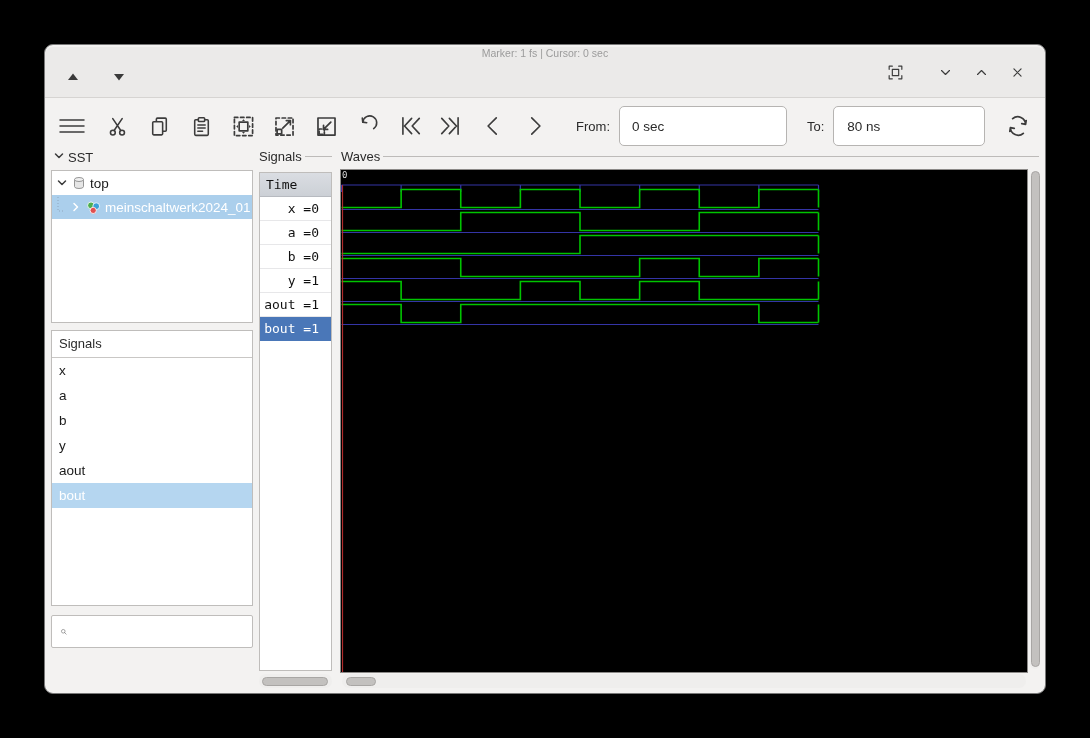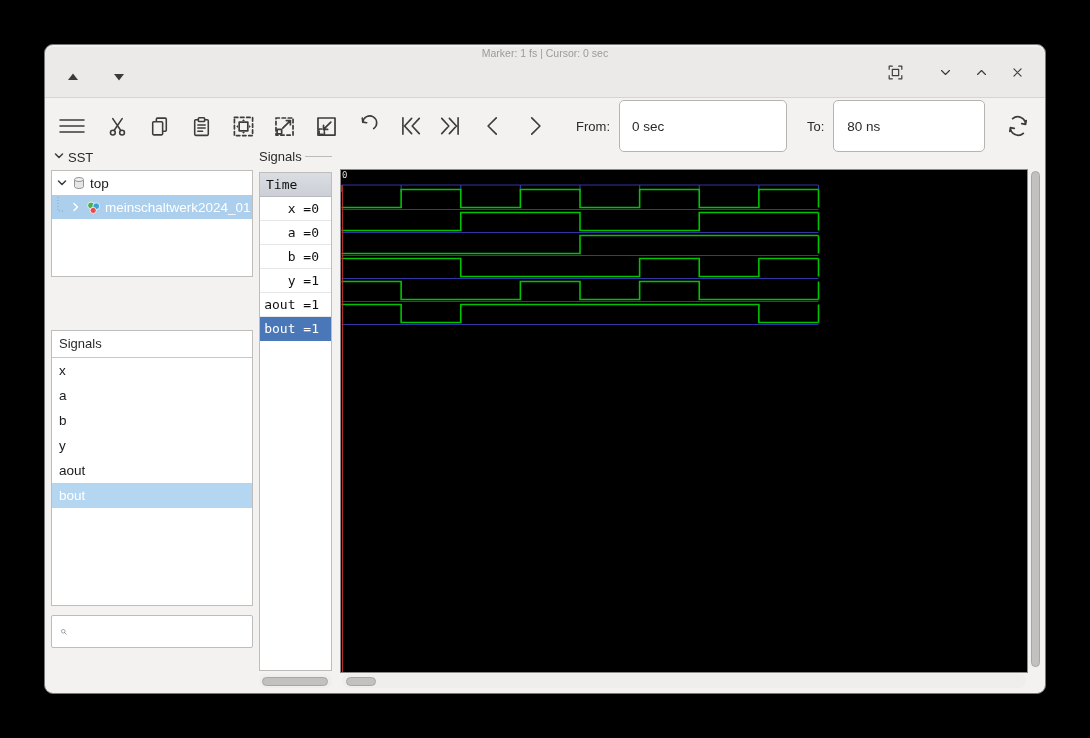--- a/index.html
+++ b/index.html
@@ -12,32 +12,32 @@
   .title{ text-align:center;font-size:13.5px;font-weight:bold;color:#2c2c2c;padding-top:9px;}
   .subtitle{text-align:center;font-size:10.5px;color:#9b9b9b;margin-top:2px;}
   .tb-left{position:absolute;left:16px;top:18px;display:flex;gap:22px;align-items:center;}
   .tb-right{position:absolute;right:16px;top:13px;display:flex;gap:12px;align-items:center;}
   .tbtn{width:24px;height:24px;display:flex;align-items:center;justify-content:center;cursor:default;}
   
   .toolbar{display:flex;align-items:center;height:56px;padding-left:12px;}
   .tool{width:30px;height:34px;margin-right:13px;display:flex;align-items:center;justify-content:center;}
   .tool.first{margin-right:17px;}
   .tb-label{font-size:13px;color:#2a2a2a;margin:0 9px 0 6px;padding-left:8px;}
-  .tb-input{height:52px;border:1px solid #b6b4b2;border-radius:5px;background:#fff;
+  .tb-input{height:40px;border:1px solid #b6b4b2;border-radius:5px;background:#fff;
             font-size:13.5px;color:#2a2a2a;padding:0 12px;box-sizing:border-box;
             font-family:"Liberation Sans",sans-serif;}
   .tb-input.from{width:168px;}
   .tb-input.to{width:152px;padding-left:13px;}
   .reload{margin-left:18px;}
   svg.icn{stroke:#3c3c3c;fill:none;stroke-width:1.5;stroke-linecap:round;stroke-linejoin:round;}
   
   .panel-box{position:absolute;background:#fff;border:1px solid #bfbdbb;box-sizing:border-box;}
   .sst-head{position:absolute;left:8px;top:105px;display:flex;gap:3px;
             font-size:13px;color:#2a2a2a;}
-  .tree{left:6px;top:125px;width:202px;height:107px;overflow:hidden;}
+  .tree{left:6px;top:125px;width:202px;height:153px;overflow:hidden;}
   .tree-row{height:24px;display:flex;align-items:center;gap:4px;padding-left:4px;
             font-size:13.5px;color:#1a1a1a;white-space:nowrap;}
   .tree-row.sel{background:#abcfec;color:#fff;overflow:hidden;}
   .siglist{left:6px;top:285px;width:202px;height:276px;overflow:hidden;}
   .siglist-head{height:26px;line-height:26px;padding-left:7px;font-size:13px;color:#2a2a2a;
                 border-bottom:1px solid #c9c7c5;background:#fff;}
   .sigitem{height:25px;line-height:25px;padding-left:7px;font-size:13.5px;color:#1a1a1a;}
   .sigitem.sel{background:#b5d6f0;color:#fff;}
   .search{left:6px;top:570px;width:202px;height:33px;display:flex;align-items:center;
           border-radius:2px;}
@@ -260,20 +260,24 @@
     <div class="vrow">a =0</div>
     <div class="vrow">b =0</div>
     <div class="vrow">y =1</div>
     <div class="vrow">aout =1</div>
     <div class="vrow sel">bout =1</div>
   </div>
   <div class="hscroll" style="left:214px;top:629px;width:73px;">
     <div class="hthumb" style="left:3px;width:66px;"></div>
   </div>
 
+  <div class="frame-head" style="left:296px;top:104px;width:698px;">
+    <span>Waves</span>
+    <span class="frame-line"></span>
+  </div>
   <div class="wave-canvas">
     <svg id="wave-svg" width="686" height="502" viewBox="0 0 686 502">
         <line x1="0.5" y1="15" x2="477.5" y2="15" stroke="#3434a6" stroke-width="1.2"></line>
         <line x1="0.5" y1="15" x2="0.5" y2="22" stroke="#3434a6" stroke-width="1.2"></line>
         <line x1="60.125" y1="15" x2="60.125" y2="22" stroke="#3434a6" stroke-width="1.2"></line>
         <line x1="119.75" y1="15" x2="119.75" y2="22" stroke="#3434a6" stroke-width="1.2"></line>
         <line x1="179.375" y1="15" x2="179.375" y2="22" stroke="#3434a6" stroke-width="1.2"></line>
         <line x1="239" y1="15" x2="239" y2="22" stroke="#3434a6" stroke-width="1.2"></line>
         <line x1="298.625" y1="15" x2="298.625" y2="22" stroke="#3434a6" stroke-width="1.2"></line>
         <line x1="358.25" y1="15" x2="358.25" y2="22" stroke="#3434a6" stroke-width="1.2"></line>

